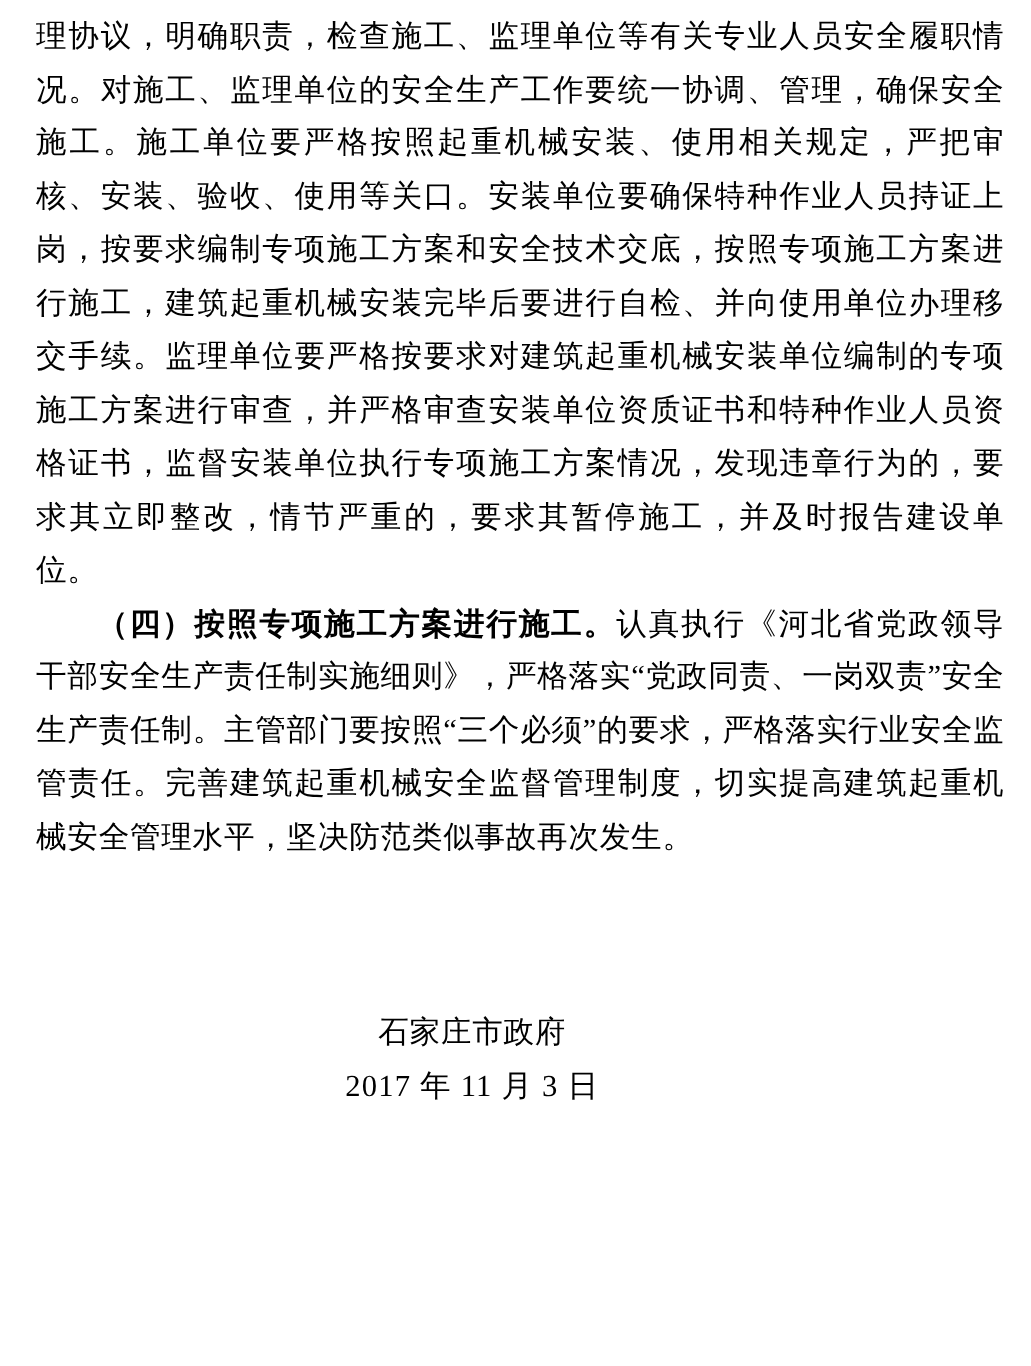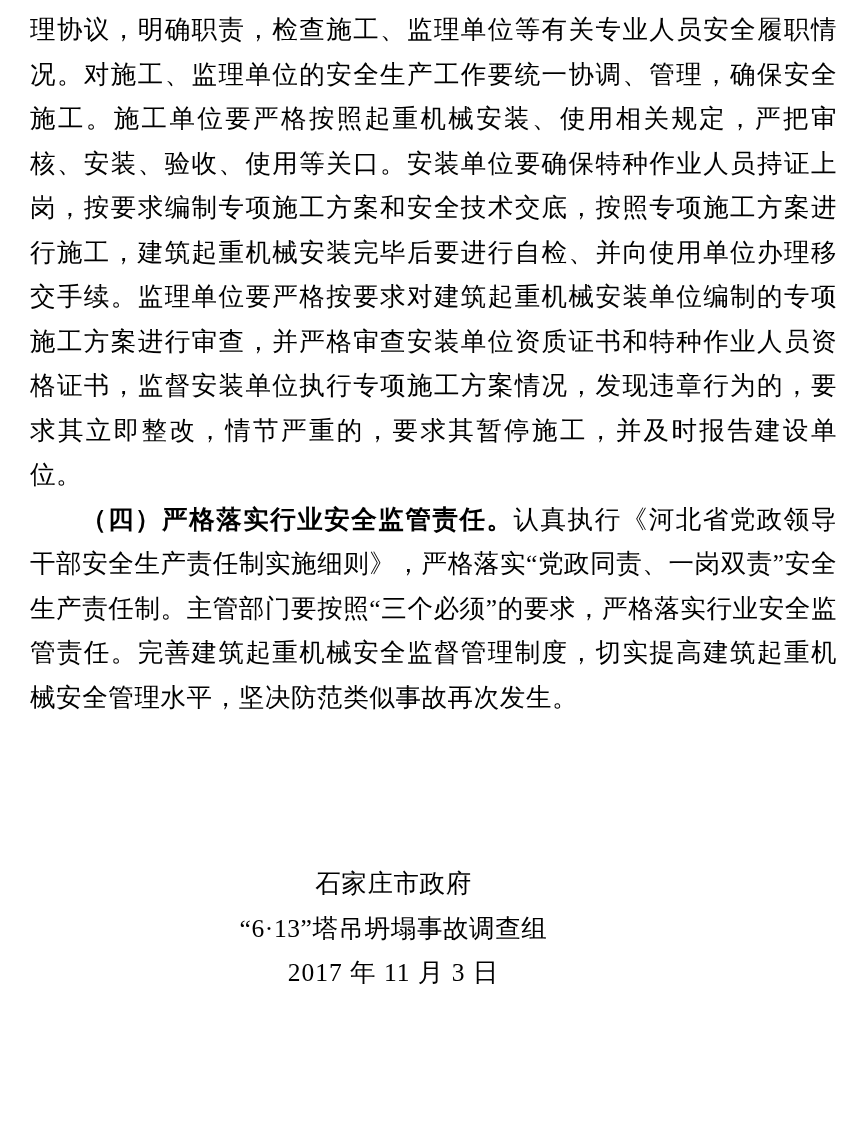--- a/index.html
+++ b/index.html
@@ -43,42 +43,40 @@
   }
   .gap {
     height: 118px;
   }
   .signature {
     font-size: 25.5px;
     line-height: 44.5px;
     text-align: center;
     letter-spacing: 0.6px;
     padding-right: 80px;
-    margin-top: 24px;
   }
   .signature div {
     white-space: nowrap;
   }
   .sig-line-1 { padding-left: 0; }
   .sig-date { letter-spacing: 1px; }
 </style>
 </head>
 <body>
 
 <div class="page">
 
   <div class="body-text">
 
     <p class="para"><span>理协议，明确职责，检查施工、监理单位等有关专业人员安全履职情况。对施工、监理单位的安全生产工作要统一协调、管理，确保安全施工。施工单位要严格按照起重机械安装、使用相关规定，严把审核、安装、验收、使用等关口。安装单位要确保特种作业人员持证上岗，按要求编制专项施工方案和安全技术交底，按照专项施工方案进行施工，建筑起重机械安装完毕后要进行自检、并向使用单位办理移交手续。监理单位要严格按要求对建筑起重机械安装单位编制的专项施工方案进行审查，并严格审查安装单位资质证书和特种作业人员资格证书，监督安装单位执行专项施工方案情况，发现违章行为的，要求其立即整改，情节严重的，要求其暂停施工，并及时报告建设单位。</span></p>
 
-    <p class="para indent"><span class="lead">（四）严格落实行业安全监管责任。</span><span>认真执行《河北省党政领导干部安全生产责任制实施细则》，严格落实“党政同责、一岗双责”安全生产责任制。主管部门要按照“三个必须”的要求，严格落实行业安全监管责任。完善建筑起重机械安全监督管理制度，切实提高建筑起重机械安全管理水平，坚决防范类似事故再次发生。</span></p>
+    <p class="para indent"><span class="lead">（四）按照专项施工方案进行施工。</span><span>认真执行《河北省党政领导干部安全生产责任制实施细则》，严格落实“党政同责、一岗双责”安全生产责任制。主管部门要按照“三个必须”的要求，严格落实行业安全监管责任。完善建筑起重机械安全监督管理制度，切实提高建筑起重机械安全管理水平，坚决防范类似事故再次发生。</span></p>
 
   </div>
 
   <div class="gap"></div>
 
   <div class="signature">
     <div class="sig-line-1">石家庄市政府</div>
-    <div>“6·13”塔吊坍塌事故调查组</div>
     <div class="sig-date">2017 年 11 月 3 日</div>
   </div>
 
 </div>
 
 </body></html>

